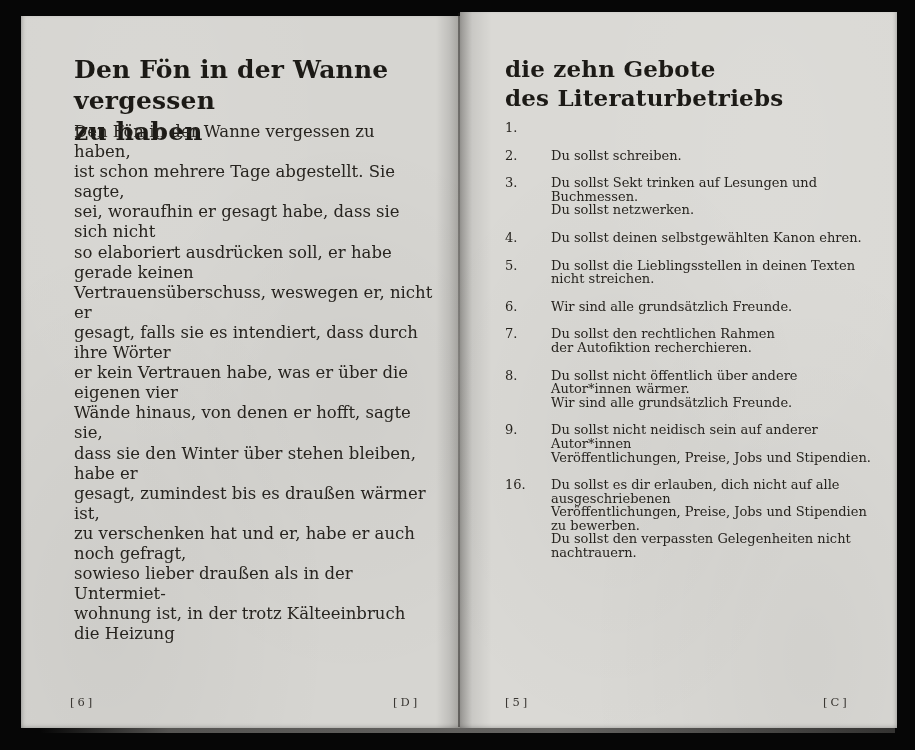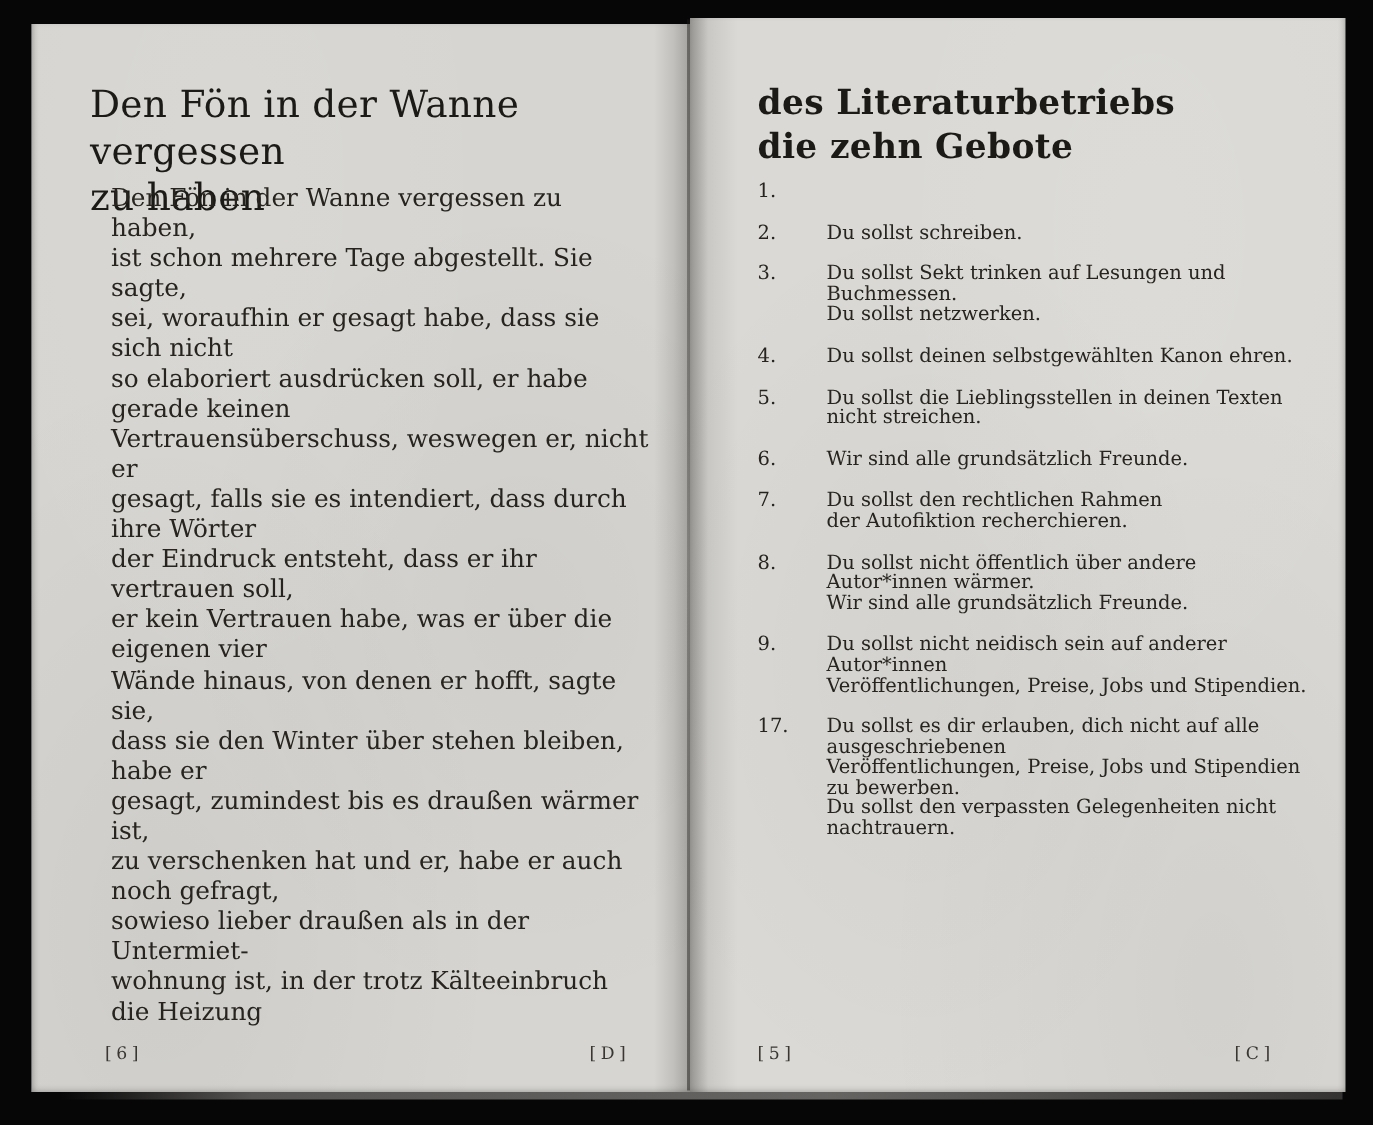--- a/index.html
+++ b/index.html
@@ -44,22 +44,22 @@
   }
   .gutter-line{
     position:absolute;left:458px;top:13px;width:2px;height:714px;
     background:linear-gradient(to bottom, rgba(30,28,26,0.45), rgba(30,28,26,0.25) 50%, rgba(30,28,26,0.5));
   }
   .block-edge{
     position:absolute;left:40px;top:728px;width:855px;height:5px;
     background:linear-gradient(to right, rgba(150,148,144,0.0), rgba(150,148,144,0.55) 15%, rgba(165,163,159,0.6) 60%, rgba(120,118,114,0.4));
   }
   .poem-title{
-    position:absolute;left:39px;top:38px;
-    font-size:25px;font-weight:normal;line-height:31px;
+    position:absolute;left:53px;top:38px;
+    font-size:25px;font-weight:bold;line-height:31px;
     letter-spacing:0.2px;color:#1c1a16;
   }
   .poem-body{
     position:absolute;left:53px;top:106px;width:360px;
     font-size:16.5px;line-height:20.1px;color:#27241f;
   }
   .cmd-title{
     position:absolute;left:45px;top:42px;
     font-size:23px;font-weight:bold;line-height:29px;
     letter-spacing:0.2px;color:#1c1a16;
@@ -90,37 +90,36 @@
       <div>Den Fön in der Wanne vergessen</div>
       <div>zu haben</div>
     </div>
     <div class="poem-body">
         <div>Den Fön in der Wanne vergessen zu haben,</div>
         <div>ist schon mehrere Tage abgestellt. Sie sagte,</div>
         <div>sei, woraufhin er gesagt habe, dass sie sich nicht</div>
         <div>so elaboriert ausdrücken soll, er habe gerade keinen</div>
         <div>Vertrauensüberschuss, weswegen er, nicht er</div>
         <div>gesagt, falls sie es intendiert, dass durch ihre Wörter</div>
-        <div>der Eindruck entsteht, dass er ihr vertrauen soll,</div>
         <div>er kein Vertrauen habe, was er über die eigenen vier</div>
         <div>Wände hinaus, von denen er hofft, sagte sie,</div>
         <div>dass sie den Winter über stehen bleiben, habe er</div>
         <div>gesagt, zumindest bis es draußen wärmer ist,</div>
         <div>zu verschenken hat und er, habe er auch noch gefragt,</div>
         <div>sowieso lieber draußen als in der Untermiet-</div>
         <div>wohnung ist, in der trotz Kälteeinbruch die Heizung</div>
       </div>
     <span class="footer f-l-left">[6]</span>
     <span class="footer f-l-right">[D]</span>
   </div>
 
   <div class="page page-right">
     <div class="cmd-title">
+      <div>die zehn Gebote</div>
       <div>des Literaturbetriebs</div>
-      <div>die zehn Gebote</div>
     </div>
     <div class="cmd-list">
         <div class="cmd-item">
           <div class="cmd-num">1.</div>
         </div>
         <div class="cmd-item">
           <div class="cmd-num">2.</div>
           <div class="cmd-text">
             <div>Du sollst schreiben.</div>
           </div>
@@ -165,21 +164,21 @@
           </div>
         </div>
         <div class="cmd-item">
           <div class="cmd-num">9.</div>
           <div class="cmd-text">
             <div>Du sollst nicht neidisch sein auf anderer Autor*innen</div>
             <div>Veröffentlichungen, Preise, Jobs und Stipendien.</div>
           </div>
         </div>
         <div class="cmd-item">
-          <div class="cmd-num">17.</div>
+          <div class="cmd-num">16.</div>
           <div class="cmd-text">
             <div>Du sollst es dir erlauben, dich nicht auf alle ausgeschriebenen</div>
             <div>Veröffentlichungen, Preise, Jobs und Stipendien zu bewerben.</div>
             <div>Du sollst den verpassten Gelegenheiten nicht nachtrauern.</div>
           </div>
         </div>
       </div>
     <span class="footer f-r-left">[5]</span>
     <span class="footer f-r-right">[C]</span>
   </div>

